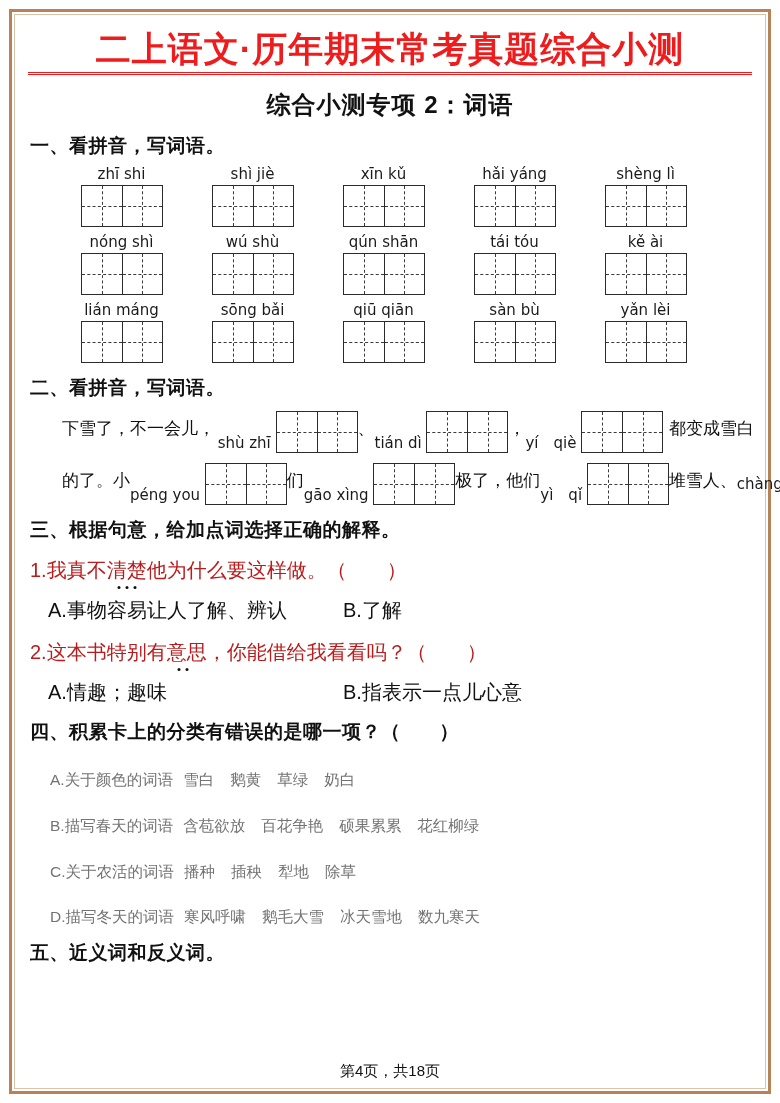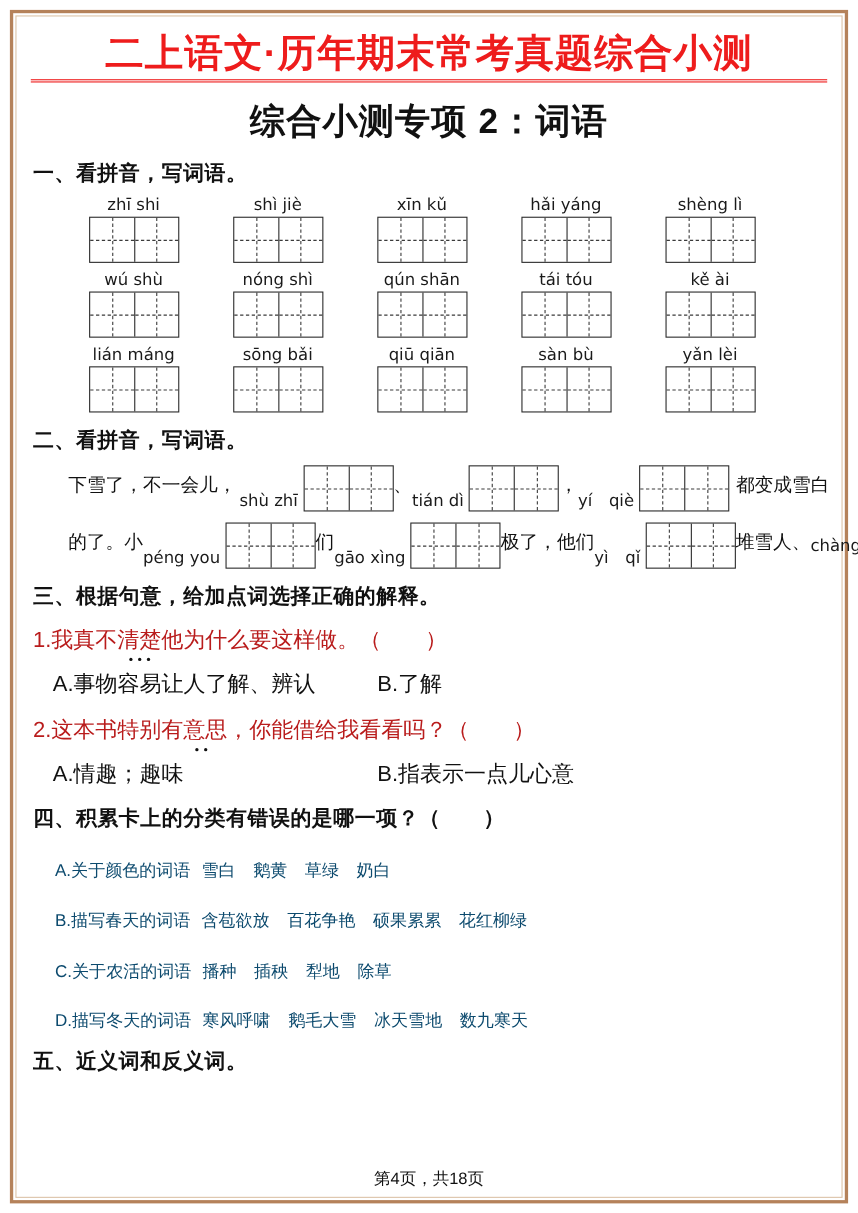--- a/index.html
+++ b/index.html
@@ -64,21 +64,21 @@
     font-size: 35px;
     letter-spacing: 1px;
     line-height: 1.18;
     padding-bottom: 3px;
     border-bottom: 3px double #ee1c1c;
     margin: 6px 2px 0 2px;
     white-space: nowrap;
   }
   .sub-title {
     text-align: center;
-    font-size: 32px;
+    font-size: 24px;
     font-weight: bold;
     color: #111;
     margin-top: 14px;
     margin-bottom: 6px;
     letter-spacing: 1px;
   }
 
   
   .sec-head {
     font-size: 19px;
@@ -194,21 +194,21 @@
     background: #111;
     transform: translateX(-50%);
     box-shadow: -8px 0 0 #111, 8px 0 0 #111;
   }
   .dotted.two::after {
     box-shadow: -8px 0 0 #111;
   }
 
   .cat-line {
     font-size: 15.5px;
-    color: #0c4a6e;
+    color: #737373;
     margin: 24px 0 0 24px;
     line-height: 1.4;
     white-space: nowrap;
   }
   .cat-line .cat-label { margin-right: 10px; }
   .cat-line .word { margin-right: 16px; }
 
   
   .footer {
     position: absolute;
@@ -235,22 +235,22 @@
     <div class="sec-head">一、看拼音，写词语。</div>
     <div id="sec1-rows">
         <div class="grid-row sp-1">
           <div class="grid-item"><div class="py">zhī  shi</div><div class="tz"><span class="cell"></span><span class="cell"></span></div></div>
           <div class="grid-item"><div class="py">shì  jiè</div><div class="tz"><span class="cell"></span><span class="cell"></span></div></div>
           <div class="grid-item"><div class="py">xīn  kǔ</div><div class="tz"><span class="cell"></span><span class="cell"></span></div></div>
           <div class="grid-item"><div class="py">hǎi  yáng</div><div class="tz"><span class="cell"></span><span class="cell"></span></div></div>
           <div class="grid-item"><div class="py">shèng  lì</div><div class="tz"><span class="cell"></span><span class="cell"></span></div></div>
         </div>
         <div class="grid-row sp-1">
+          <div class="grid-item"><div class="py">nóng shì</div><div class="tz"><span class="cell"></span><span class="cell"></span></div></div>
           <div class="grid-item"><div class="py">wú shù</div><div class="tz"><span class="cell"></span><span class="cell"></span></div></div>
-          <div class="grid-item"><div class="py">nóng shì</div><div class="tz"><span class="cell"></span><span class="cell"></span></div></div>
           <div class="grid-item"><div class="py">qún shān</div><div class="tz"><span class="cell"></span><span class="cell"></span></div></div>
           <div class="grid-item"><div class="py">tái  tóu</div><div class="tz"><span class="cell"></span><span class="cell"></span></div></div>
           <div class="grid-item"><div class="py">kě  ài</div><div class="tz"><span class="cell"></span><span class="cell"></span></div></div>
         </div>
         <div class="grid-row sp-1">
           <div class="grid-item"><div class="py">lián máng</div><div class="tz"><span class="cell"></span><span class="cell"></span></div></div>
           <div class="grid-item"><div class="py">sōng bǎi</div><div class="tz"><span class="cell"></span><span class="cell"></span></div></div>
           <div class="grid-item"><div class="py">qiū  qiān</div><div class="tz"><span class="cell"></span><span class="cell"></span></div></div>
           <div class="grid-item"><div class="py">sàn  bù</div><div class="tz"><span class="cell"></span><span class="cell"></span></div></div>
           <div class="grid-item"><div class="py">yǎn  lèi</div><div class="tz"><span class="cell"></span><span class="cell"></span></div></div>

